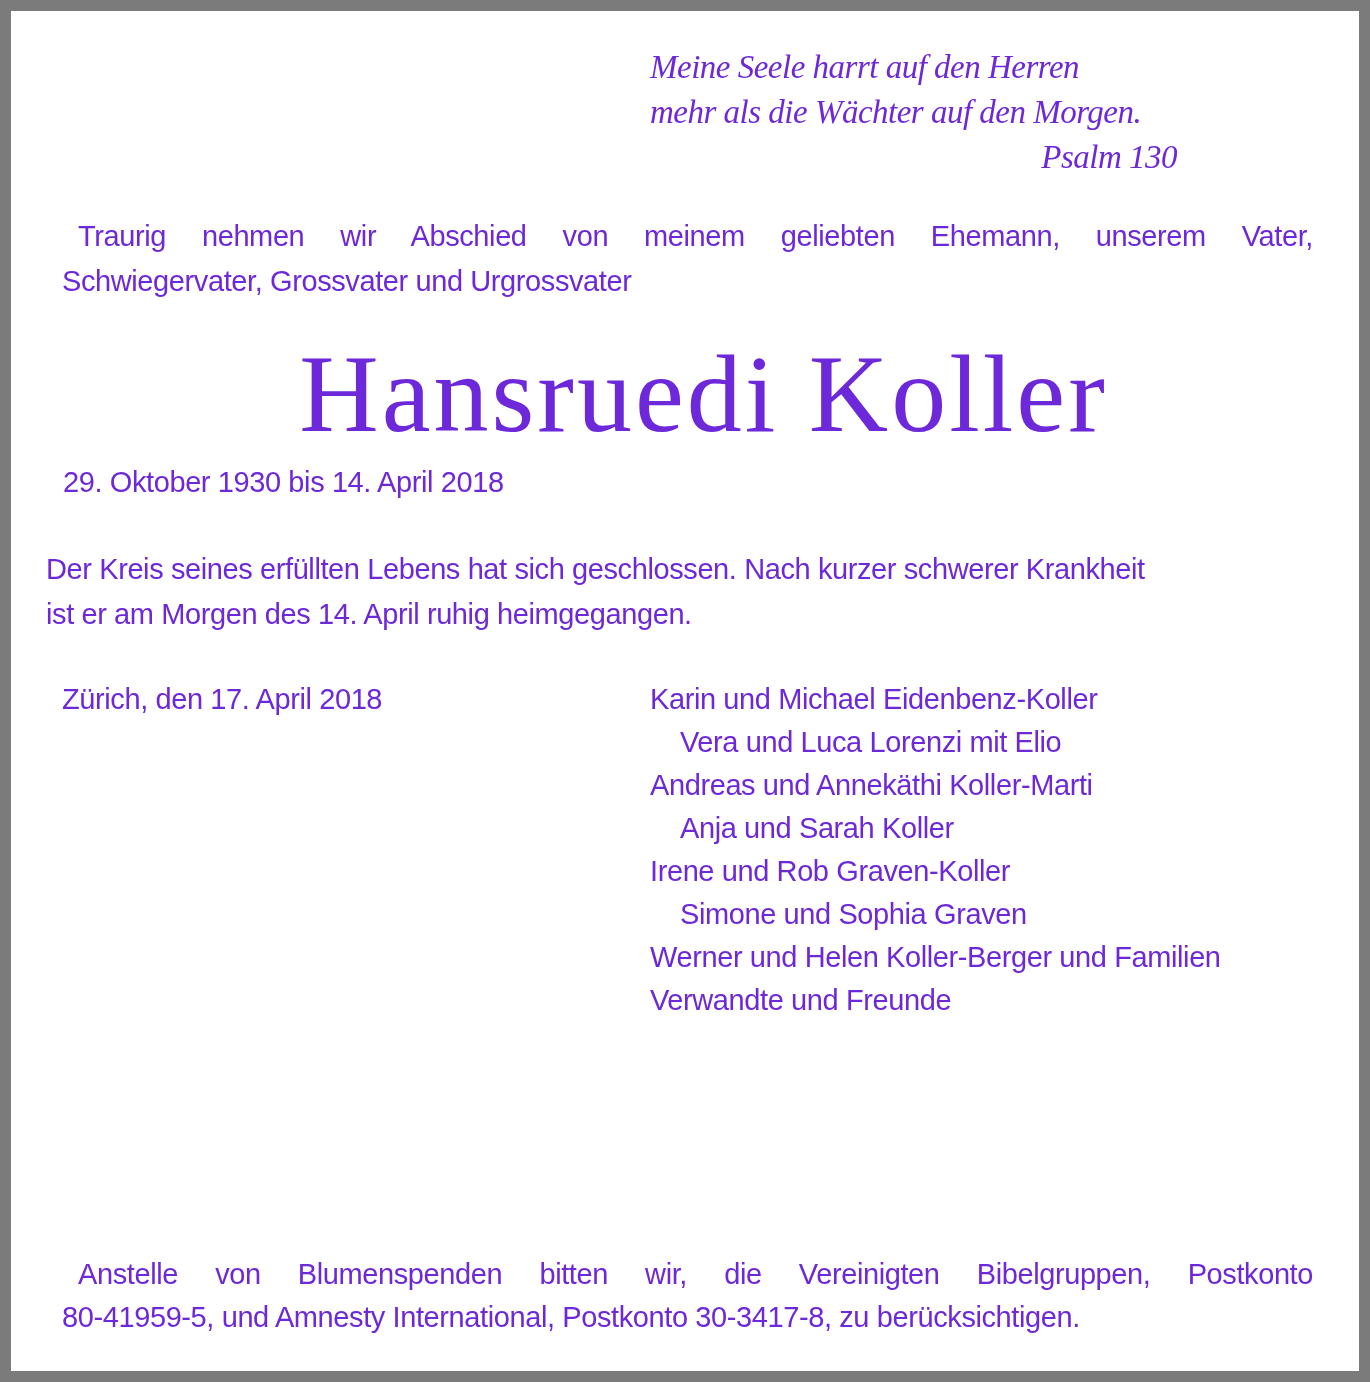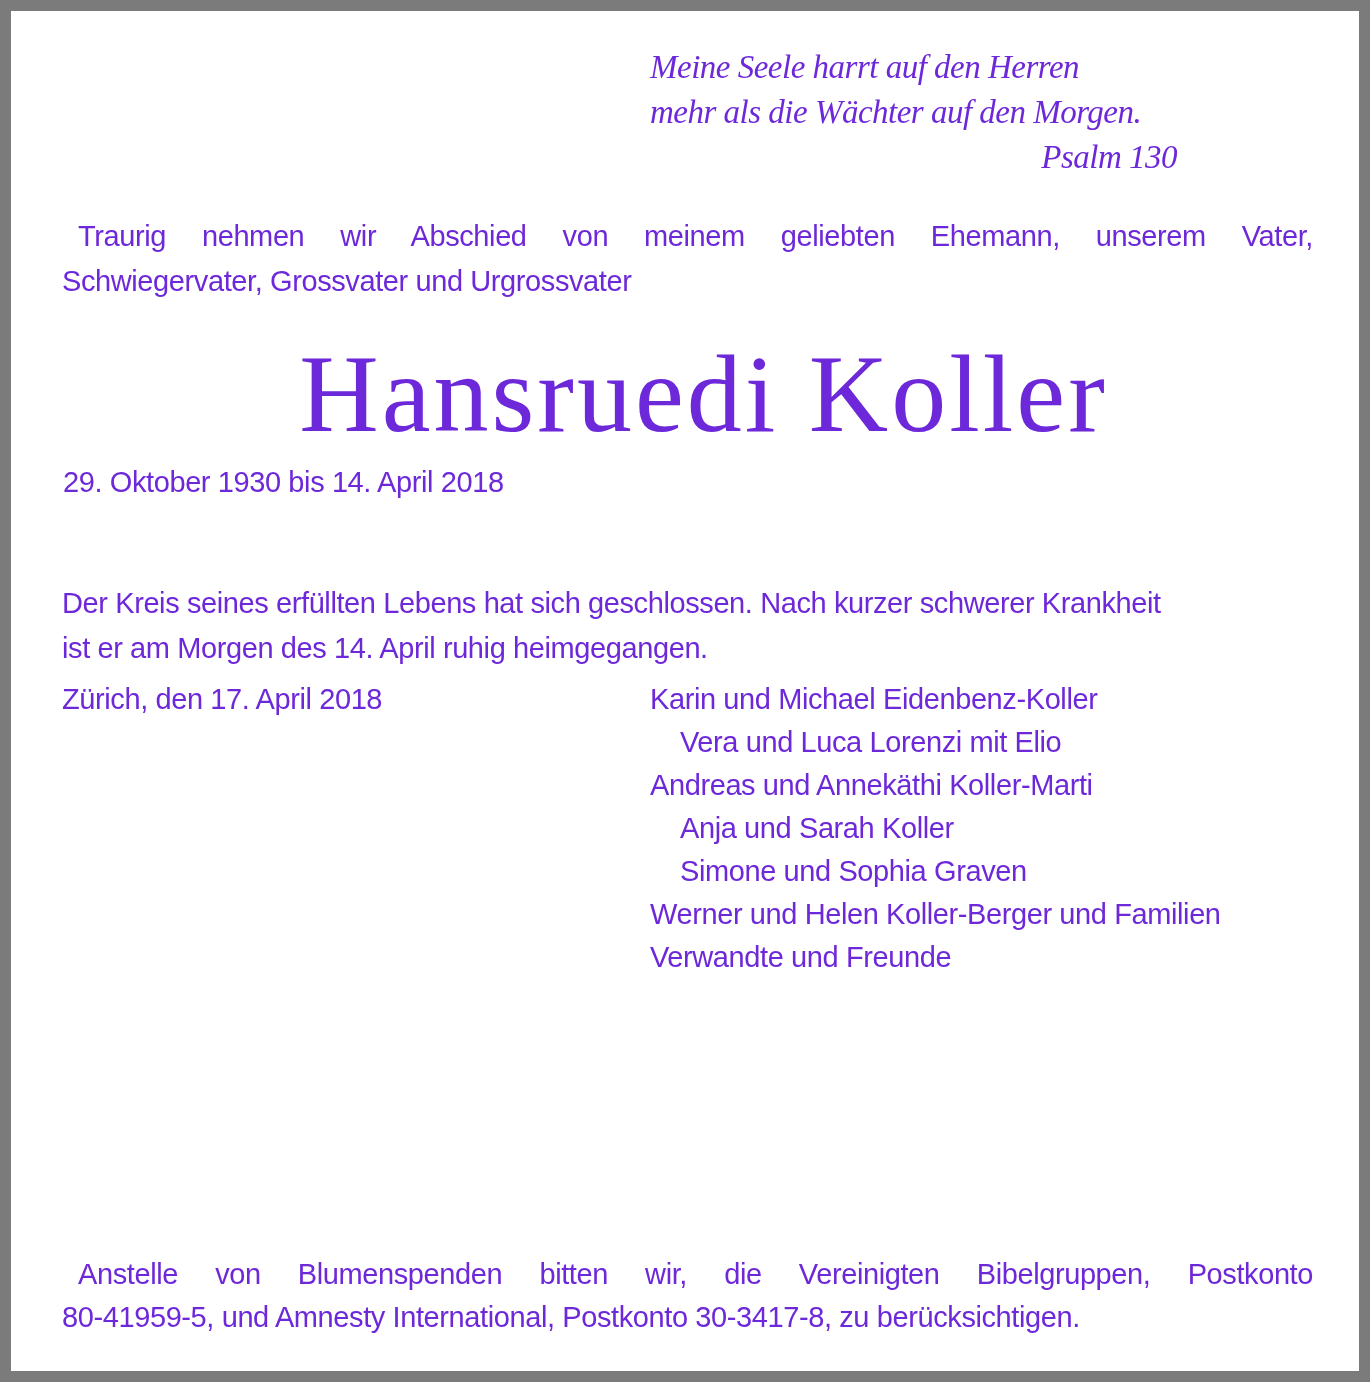--- a/index.html
+++ b/index.html
@@ -42,21 +42,21 @@
   }
   .tight { line-height: 43px; }
   .nowrap { white-space: nowrap; }
   .justify-line {
     text-align: justify;
     text-align-last: justify;
     margin-left: 16px;
   }
 
   .intro        { left: 51px; top: 203px;  width: 1251px; }
-  .announcement { left: 51px; top: 536px;  width: 1251px; margin-top: 34px; }
+  .announcement { left: 35px; top: 536px;  width: 1251px; }
   .service      { left: 51px; top: 1142px; width: 1251px; }
   .donations    { left: 51px; top: 1242px; width: 1251px; }
 
   .name {
     left: 51px;
     top: 312px;
     width: 1251px;
     margin: 16px;
     font-family: "Liberation Serif", serif;
     font-weight: normal;
@@ -103,20 +103,21 @@
     <div class="nowrap">ist er am Morgen des 14. April ruhig heimgegangen.</div>
   </div>
 
   <div class="abs body-text tight dateline">Zürich, den 17. April 2018</div>
 
   <div class="abs body-text tight mourners">
     <div class="m-line">Karin und Michael Eidenbenz-Koller</div>
     <div class="m-line indent">Vera und Luca Lorenzi mit Elio</div>
     <div class="m-line">Andreas und Annekäthi Koller-Marti</div>
     <div class="m-line indent">Anja und Sarah Koller</div>
+    <div class="m-line">Irene und Rob Graven-Koller</div>
     <div class="m-line indent">Simone und Sophia Graven</div>
     <div class="m-line">Werner und Helen Koller-Berger und Familien</div>
     <div class="m-line">Verwandte und Freunde</div>
   </div>
 
 
   <div class="abs body-text tight donations">
     <div class="justify-line">Anstelle von Blumenspenden bitten wir, die Vereinigten Bibelgruppen, Postkonto</div>
     <div class="nowrap">80-41959-5, und Amnesty International, Postkonto 30-3417-8, zu berücksichtigen.</div>
   </div>

